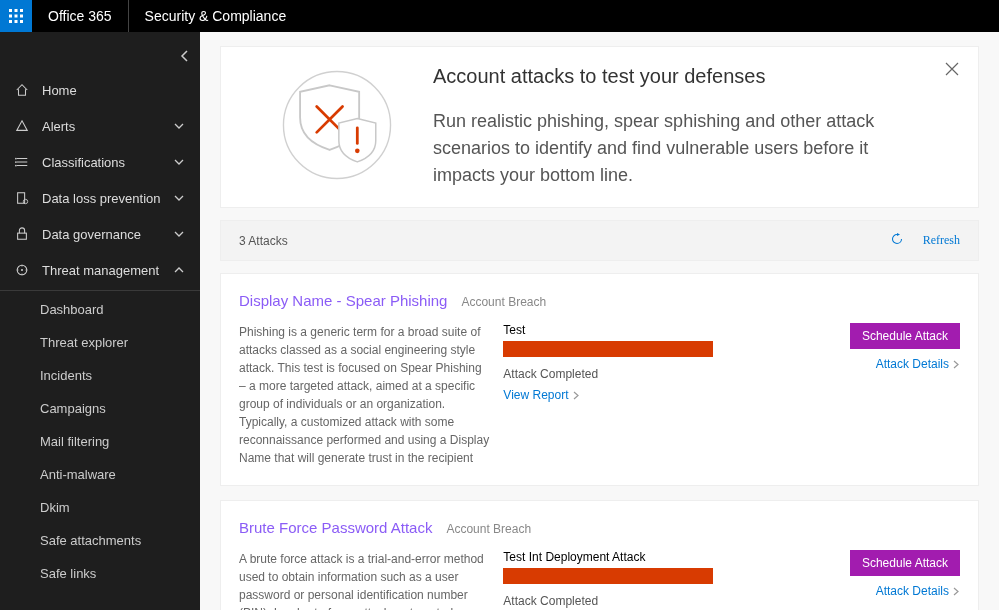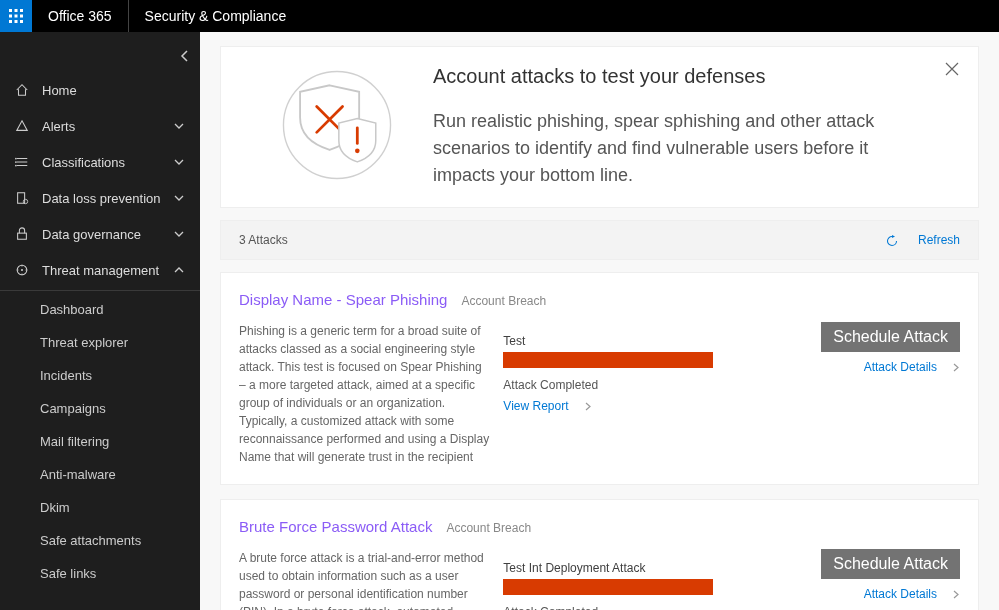--- a/index.html
+++ b/index.html
@@ -23,34 +23,34 @@
     .sub-item.active.highlight-outline { outline: 3px solid #d83b01; outline-offset: -2px; }
     .hr { height: 1px; background: #3a3a3a; margin: 2px 0; }
     .main { flex: 1; background: #f8f8f8; padding: 14px 20px; overflow-y: auto; }
     .info-card { background: #fff; border: 1px solid #eee; padding: 18px 26px; display: flex; align-items: flex-start; position: relative; margin-bottom: 12px; }
     .info-illus { width: 180px; display: flex; justify-content: center; }
     .info-text { flex: 1; padding-left: 6px; }
     .info-title { font-size: 20px; font-weight: 400; color: #333; margin-bottom: 10px; }
     .info-desc { font-size: 18px; color: #555; line-height: 1.5; max-width: 480px; margin-top: 20px; }
     .close-x { position: absolute; top: 14px; right: 18px; cursor: pointer; }
     .summary-bar { background: #f3f3f3; border: 1px solid #eee; padding: 12px 18px; display: flex; justify-content: space-between; align-items: center; margin-bottom: 12px; font-size: 12px; color: #555; }
-    .refresh { color: #0078d4; cursor: pointer; display: flex; align-items: flex-end; gap: 20px; }
+    .refresh { color: #0078d4; cursor: pointer; display: flex; align-items: flex-start; gap: 20px; font-family: Liberation Serif, serif; }
     .attack-card { background: #fff; border: 1px solid #eee; padding: 18px; margin-bottom: 14px; }
     .attack-head { display: flex; align-items: baseline; gap: 14px; margin-bottom: 14px; }
     .attack-title { font-size: 15px; font-weight: 400; color: #8b5cf6; }
     .attack-cat { font-size: 12px; color: #888; }
     .attack-body { display: flex; gap: 12px; }
     .attack-desc { flex: 1.05; font-size: 12px; color: #666; line-height: 1.5; }
     .attack-mid { flex: 1.25; }
     .attack-right { flex: 0.6; display: flex; flex-direction: column; align-items: flex-end; gap: 8px; }
-    .attack-name { font-size: 12px; color: #404040; margin-bottom: 4px; margin-top: 12px; }
+    .attack-name { font-size: 12px; color: #000000; margin-bottom: 4px; }
     .redbar { background: #d83b01; height: 16px; width: 210px; margin-bottom: 10px; }
     .status { font-size: 12px; color: #555; margin-bottom: 6px; }
-    .link { color: #0078d4; font-size: 12px; cursor: pointer; display: inline-flex; align-items: center; gap: 15px; }
-    .btn { background: #737373; color: #fff; padding: 6px 12px; font-size: 16px; cursor: pointer; border: none; text-align: right; }
+    .link { color: #0078d4; font-size: 12px; cursor: pointer; display: inline-flex; align-items: center; gap: 3px; }
+    .btn { background: #a21caf; color: #fff; padding: 6px 12px; font-size: 12px; cursor: pointer; border: none; text-align: right; }
     svg { display: block; }
   </style>
 </head>
 <body>
 
 <div class="topbar">
   <div class="app-launcher">
     <svg width="14" height="14" viewBox="0 0 14 14">
         <g fill="#fff">
           <rect width="3" height="3" x="0" y="0"></rect>

